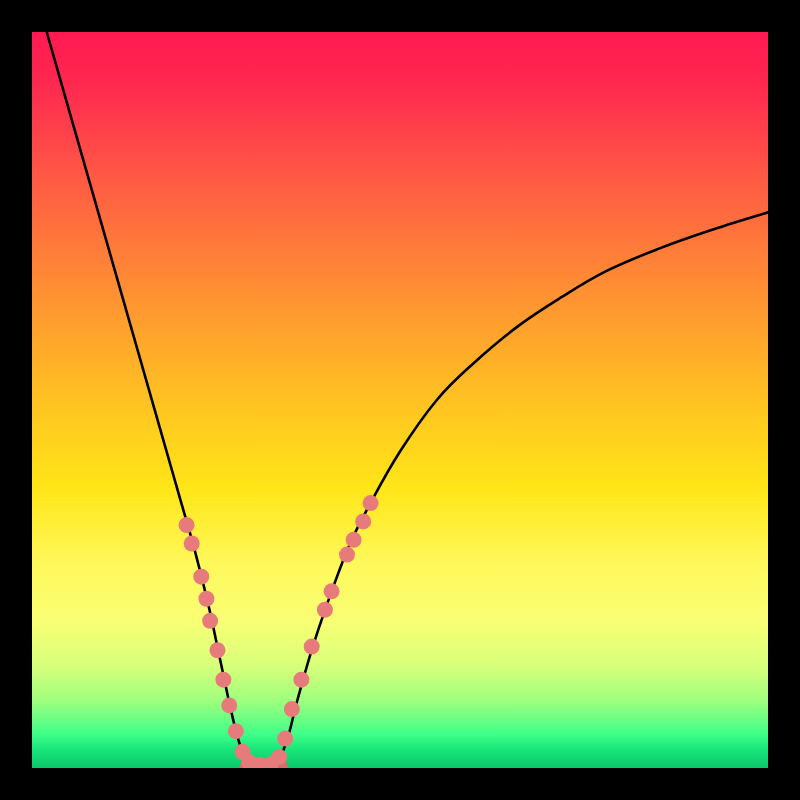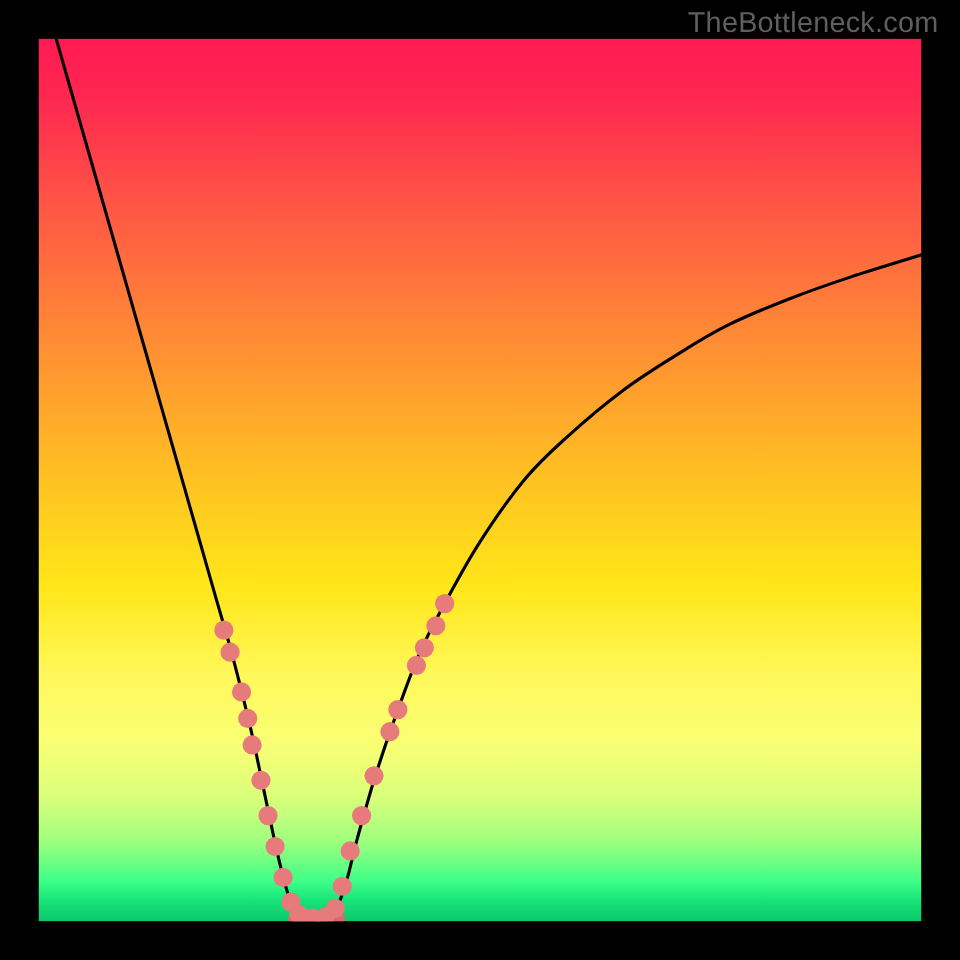--- a/index.html
+++ b/index.html
@@ -43,21 +43,20 @@
     font-size: 24px;
     font-weight: 400;
     letter-spacing: 0.2px;
   }
 </style>
 </head>
 <body>
 
 <div class="frame">
 
-  <div class="watermark">TheBottleneck.com</div>
 
   <div class="plot">
 
     <svg class="gradient" viewBox="0 0 736 736" preserveAspectRatio="none">
       <defs>
         <linearGradient id="bg-grad" x1="0" y1="0" x2="0" y2="1">
         <stop offset="0%" stop-color="#ff1a52"></stop>
             <stop offset="7.000000000000001%" stop-color="#ff2850"></stop>
             <stop offset="20%" stop-color="#ff5a44"></stop>
             <stop offset="35%" stop-color="#ff8f33"></stop>

